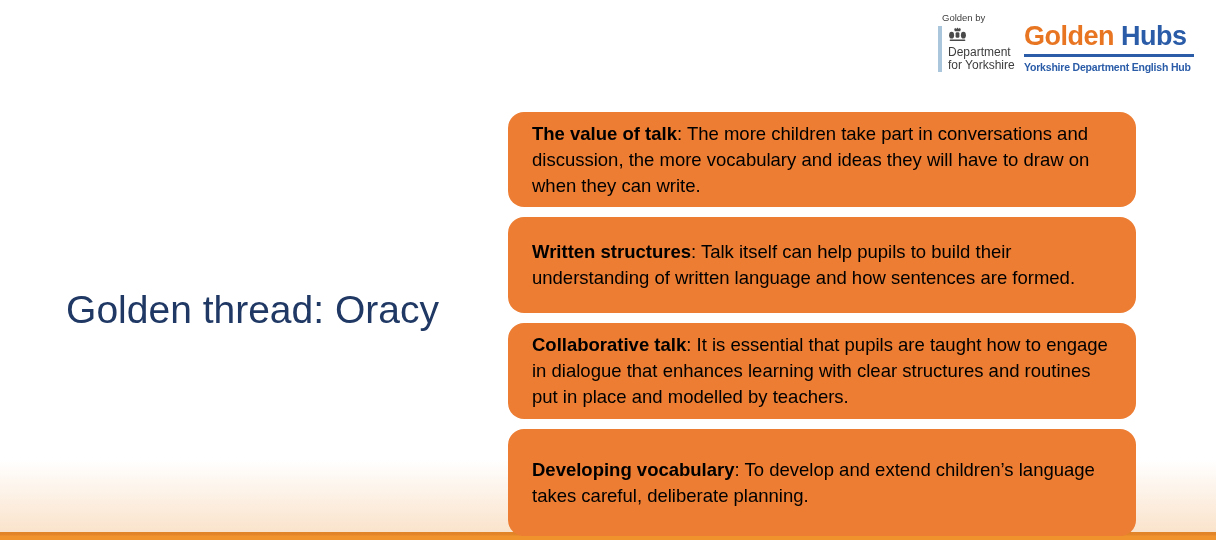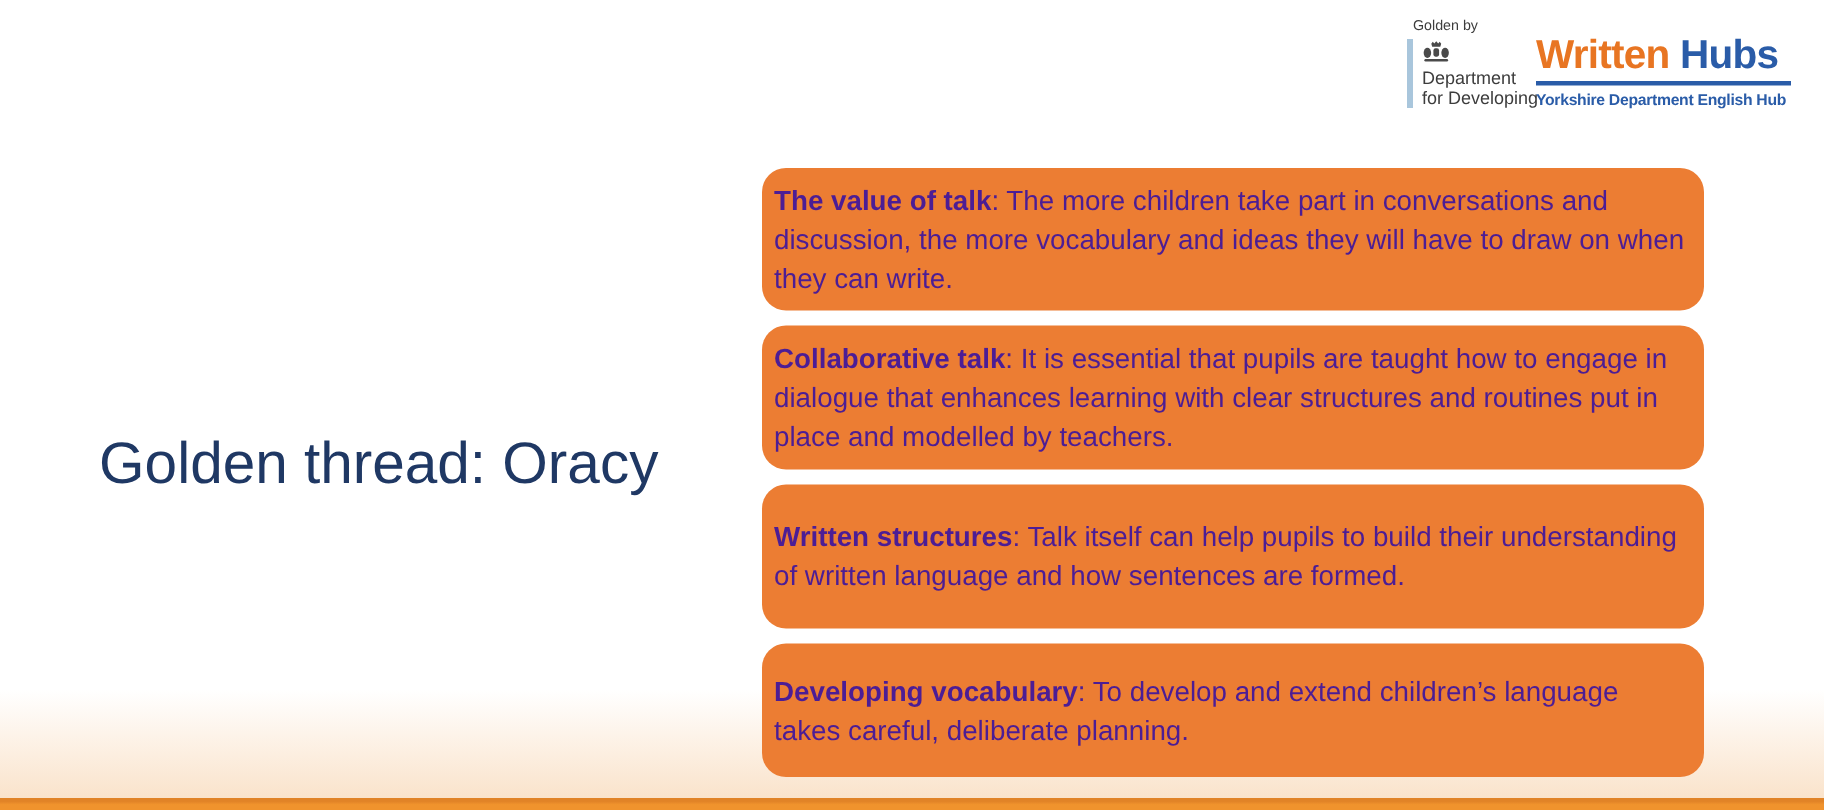--- a/index.html
+++ b/index.html
@@ -31,28 +31,28 @@
 
   
   .boxes{
     position:absolute;left:508px;top:112px;width:628px;
     display:flex;flex-direction:column;gap:10px;
   }
   .box{
     box-sizing:border-box;
     background:var(--box_orange,#EC7D33);
     border-radius:16px;
-    color:#4c1d95;
+    color:#000000;
     display:flex;align-items:center;
-    padding:0 8px;
+    padding:0 24px;
   }
   .box:nth-child(1){height:95px;}
   .box:nth-child(2){height:96px;}
   .box:nth-child(3){height:96px;}
-  .box:nth-child(4){height:89px;}
+  .box:nth-child(4){height:107px;}
   .box p{margin:0;font-size:18.5px;line-height:26px;}
   .box .lead{font-weight:700;}
 
   
   .dfe-logo{
     position:absolute;left:938px;top:12px;
     color:var(--dfe_gray,#3D3D3D);
   }
   .dfe-funded{font-size:9.5px;font-weight:400;margin-bottom:3px;padding-left:4px;}
   .dfe-row{display:flex;}
@@ -77,24 +77,24 @@
   <div class="bottom-gradient"></div>
   <div class="bottom-bar"></div>
 
   <h1 class="slide-title">Golden thread: Oracy</h1>
 
   <div class="boxes">
     <div class="box">
       <p><span class="lead">The value of talk</span><span class="body">: The more children take part in conversations and discussion, the more vocabulary and ideas they will have to draw on when they can write.</span></p>
     </div>
     <div class="box">
-      <p><span class="lead">Collaborative talk</span><span class="body">: It is essential that pupils are taught how to engage in dialogue that enhances learning with clear structures and routines put in place and modelled by teachers.</span></p>
+      <p><span class="lead">Written structures</span><span class="body">: Talk itself can help pupils to build their understanding of written language and how sentences are formed.</span></p>
     </div>
     <div class="box">
-      <p><span class="lead">Written structures</span><span class="body">: Talk itself can help pupils to build their understanding of written language and how sentences are formed.</span></p>
+      <p><span class="lead">Collaborative talk</span><span class="body">: It is essential that pupils are taught how to engage in dialogue that enhances learning with clear structures and routines put in place and modelled by teachers.</span></p>
     </div>
     <div class="box">
       <p><span class="lead">Developing vocabulary</span><span class="body">: To develop and extend children’s language takes careful, deliberate planning.</span></p>
     </div>
   </div>
 
   <div class="dfe-logo">
     <div class="dfe-funded">Golden by</div>
     <div class="dfe-row">
       <div class="dfe-bar"></div>
@@ -102,26 +102,26 @@
         <svg class="dfe-crest" width="19" height="16" viewBox="0 0 19 16">
           <g fill="#4A4A4A">
             <path d="M6.2 2.2 L7.2 0.8 L8.2 2.0 L9.5 0.5 L10.8 2.0 L11.8 0.8 L12.8 2.2 L12.2 4.2 L6.8 4.2 Z"></path>
             <rect x="7.6" y="5.2" width="3.8" height="5.6" rx="1.4"></rect>
             <ellipse cx="3.6" cy="8.2" rx="2.5" ry="3.4"></ellipse>
             <ellipse cx="15.4" cy="8.2" rx="2.5" ry="3.4"></ellipse>
             <rect x="1.6" y="12.4" width="15.8" height="1.6" rx="0.8"></rect>
           </g>
         </svg>
         <div class="dfe-name-line">Department</div>
-        <div class="dfe-name-line">for Developing</div>
+        <div class="dfe-name-line">for Yorkshire</div>
       </div>
     </div>
   </div>
 
   <div class="eh-logo">
     <div class="eh-title">
-      <span class="eh-word1">Written</span><span class="eh-word2">Hubs</span>
+      <span class="eh-word1">Golden</span><span class="eh-word2">Hubs</span>
     </div>
     <div class="eh-rule"></div>
     <div class="eh-subtitle">Yorkshire Department English Hub</div>
   </div>
 
 </div>
 
 </body></html>

